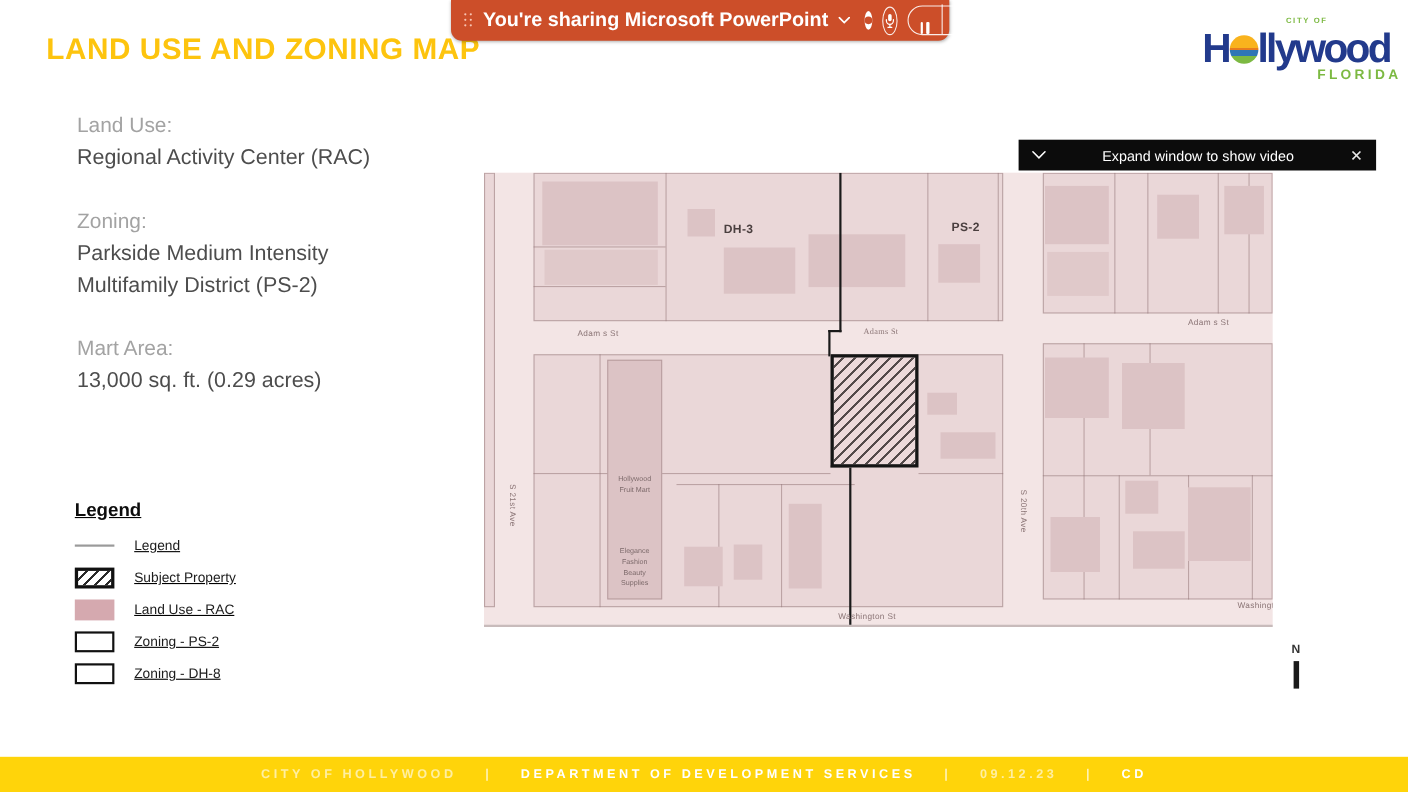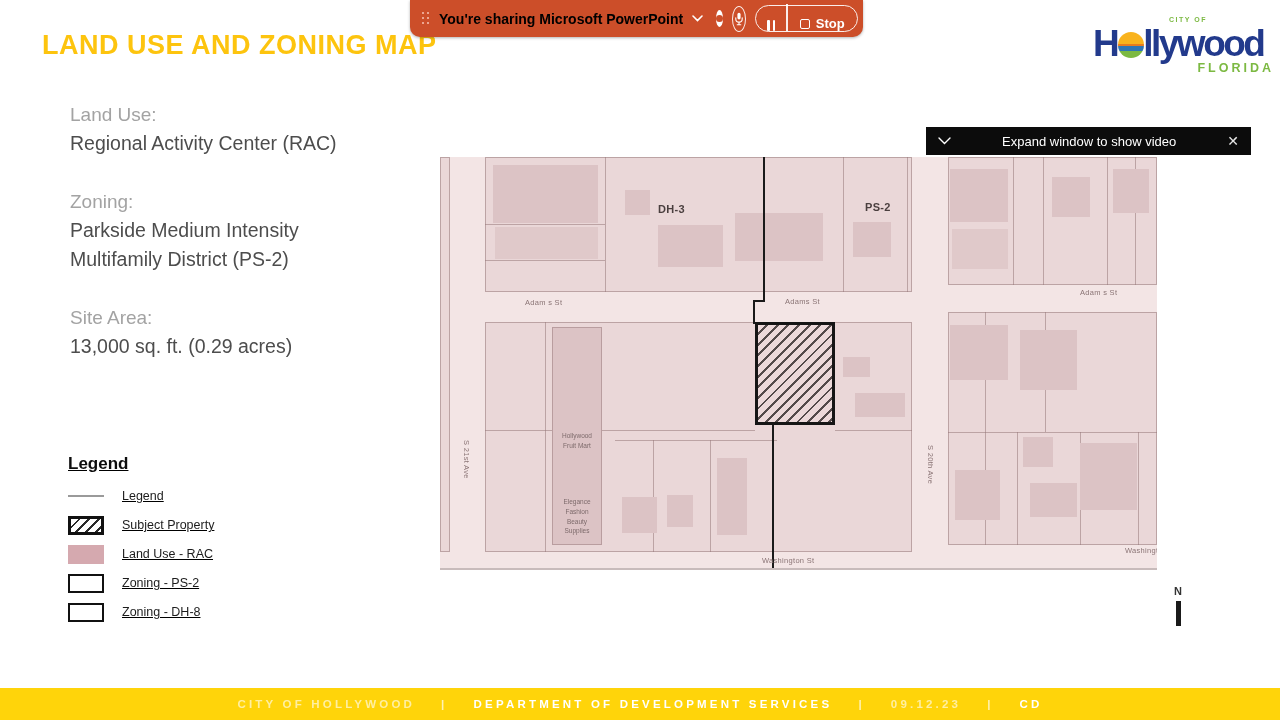--- a/index.html
+++ b/index.html
@@ -5,21 +5,21 @@
   * { margin:0; padding:0; box-sizing:border-box; }
   html,body { width:1280px; height:720px; background:#fff; font-family:"Liberation Sans", sans-serif; overflow:hidden; }
   .stage { position:relative; width:1280px; height:720px; background:#ffffff; }
 
   
   .share-bar { position:absolute; left:410px; top:0; width:453px; height:37px;
     background:#cc4e29; border-radius:0 0 10px 10px; display:flex; align-items:center;
     padding:0 12px; gap:9px; box-shadow:0 1px 3px rgba(0,0,0,.3); z-index:30; }
   .grip { display:grid; grid-template-columns:3px 3px; grid-auto-rows:3px; gap:2px; opacity:.85; }
   .grip i { width:2px; height:2px; background:#ffd9cc; border-radius:50%; }
-  .share-label { color:#000000; font-size:14px; font-weight:600; white-space:nowrap; }
+  .share-label { color:#ffffff; font-size:18px; font-weight:600; white-space:nowrap; }
   .chev { display:flex; align-items:center; }
   .rec-dot { width:17px; height:17px; border-radius:50%; background:#fff; display:flex; align-items:center; justify-content:center; margin-left:4px; }
   .rec-dot i { width:7px; height:7px; border-radius:50%; background:#cc4e29; }
   .mic-btn { width:26px; height:26px; border-radius:50%; border:1.5px solid rgba(255,255,255,.9);
     display:flex; align-items:center; justify-content:center; }
   .ctl-pill { height:27px; border:1.5px solid rgba(255,255,255,.9); border-radius:14px;
     display:flex; align-items:flex-end; }
   .pause-seg { display:flex; gap:3px; padding:0 11px; }
   .pause-seg i { width:2.5px; height:11px; background:#fff; border-radius:1px; }
   .pill-div { width:1.5px; height:27px; background:rgba(255,255,255,.9); }
@@ -156,21 +156,21 @@
     <div class="info-group">
       <div class="info-label">Land Use:</div>
       <div class="info-value">Regional Activity Center (RAC)</div>
     </div>
     <div class="info-group">
       <div class="info-label">Zoning:</div>
       <div class="info-value">Parkside Medium Intensity
 Multifamily District (PS-2)</div>
     </div>
     <div class="info-group">
-      <div class="info-label">Site Area:</div>
+      <div class="info-label">Mart Area:</div>
       <div class="info-value">13,000 sq. ft. (0.29 acres)</div>
     </div>
   </div>
 
   <div class="legend">
     <div class="legend-title">Legend</div>
     <div class="legend-row">
       <span class="sw-wrap">
           <span class="sw-line"></span>
         </span>
@@ -264,21 +264,21 @@
     <div class="zl" style="left:313px;top:143px;width:2px;height:24px;"></div>
     <div class="zl" style="left:315px;top:266px;width:19px;height:2px;"></div>
     <div class="zl" style="left:332px;top:266px;width:2px;height:147px;"></div>
 
     <div class="subject"></div>
 
     <div class="zone-label" style="left:218px;top:46px;">DH-3</div>
     <div class="zone-label" style="left:425px;top:44px;">PS-2</div>
 
     <div class="st-label" style="left:85px;top:141px;">Adam s St</div>
-    <div class="st-label" style="left:345px;top:140px;">Adams St</div>
+    <div class="st-label" style="left:345px;top:140px;font-family:Liberation Serif, serif;">Adams St</div>
     <div class="st-label" style="left:640px;top:131px;">Adam s St</div>
     <div class="st-label st-vert" style="left:22px;top:283px;">S 21st Ave</div>
     <div class="st-label st-vert" style="left:486px;top:288px;">S 20th Ave</div>
     <div class="st-label" style="left:322px;top:399px;">Washington St</div>
     <div class="st-label" style="left:685px;top:389px;">Washington St</div>
 
     <div class="place-label" style="left:112px;top:274px;width:50px;">Hollywood
 Fruit Mart</div>
     <div class="place-label" style="left:112px;top:340px;width:50px;">Elegance
 Fashion

